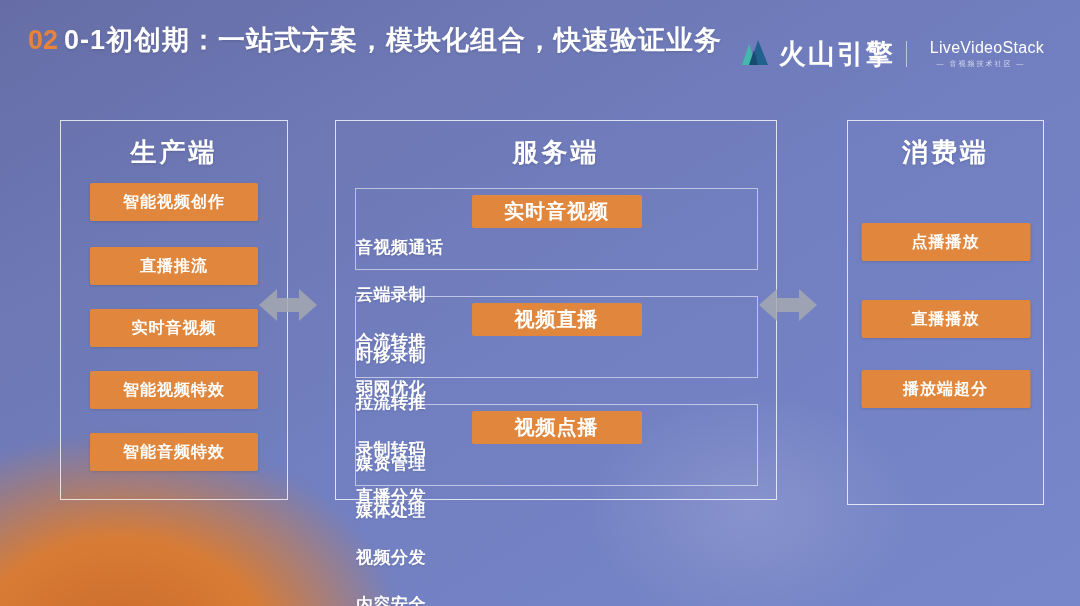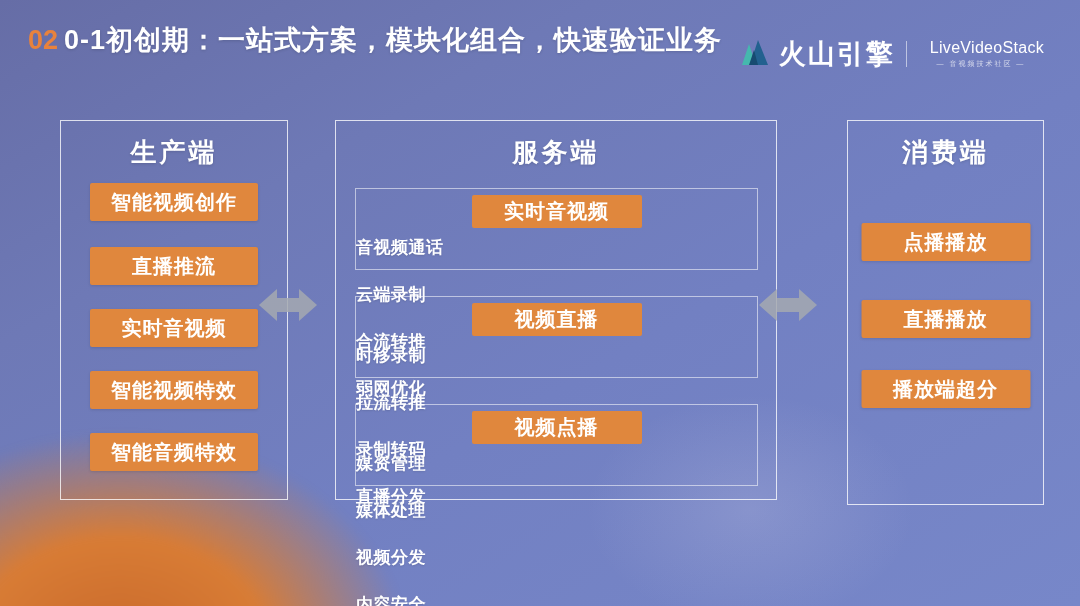--- a/index.html
+++ b/index.html
@@ -32,21 +32,21 @@
   #panel-producer { left:60px;  width:228px; height:380px; }
   #panel-server   { left:335px; width:442px; height:380px; }
   #panel-consumer { left:815px; width:197px; height:385px;margin-left:32px; }
   .panel-title {
     position:absolute; top:14px; left:0; width:100%; text-align:center;
     color:#fff; font-size:26px; font-weight:bold; letter-spacing:3px; text-shadow:0 1px 3px rgba(0,0,0,.15);
   }
   .badge {
     position:absolute; left:50%; transform:translateX(-50%);
     width:168px; height:38px; background:#E0873D; color:#fff;
-    font-size:20px; font-weight:bold; letter-spacing:1px;
+    font-size:16px; font-weight:bold; letter-spacing:1px;
     display:flex; align-items:center; justify-content:center;
     border-radius:2px; box-shadow:0 1px 3px rgba(0,0,0,.12);
   }
   #panel-consumer .badge { width:169px; }
   .p-b0{top:62px} .p-b1{top:126px} .p-b2{top:188px} .p-b3{top:250px} .p-b4{top:312px}
   .c-b0{top:102px} .c-b1{top:179px} .c-b2{top:249px}
 
   .group {
     position:absolute; left:19px; width:403px; height:82px;
     border:1px solid rgba(255,255,255,.55); box-sizing:border-box;

